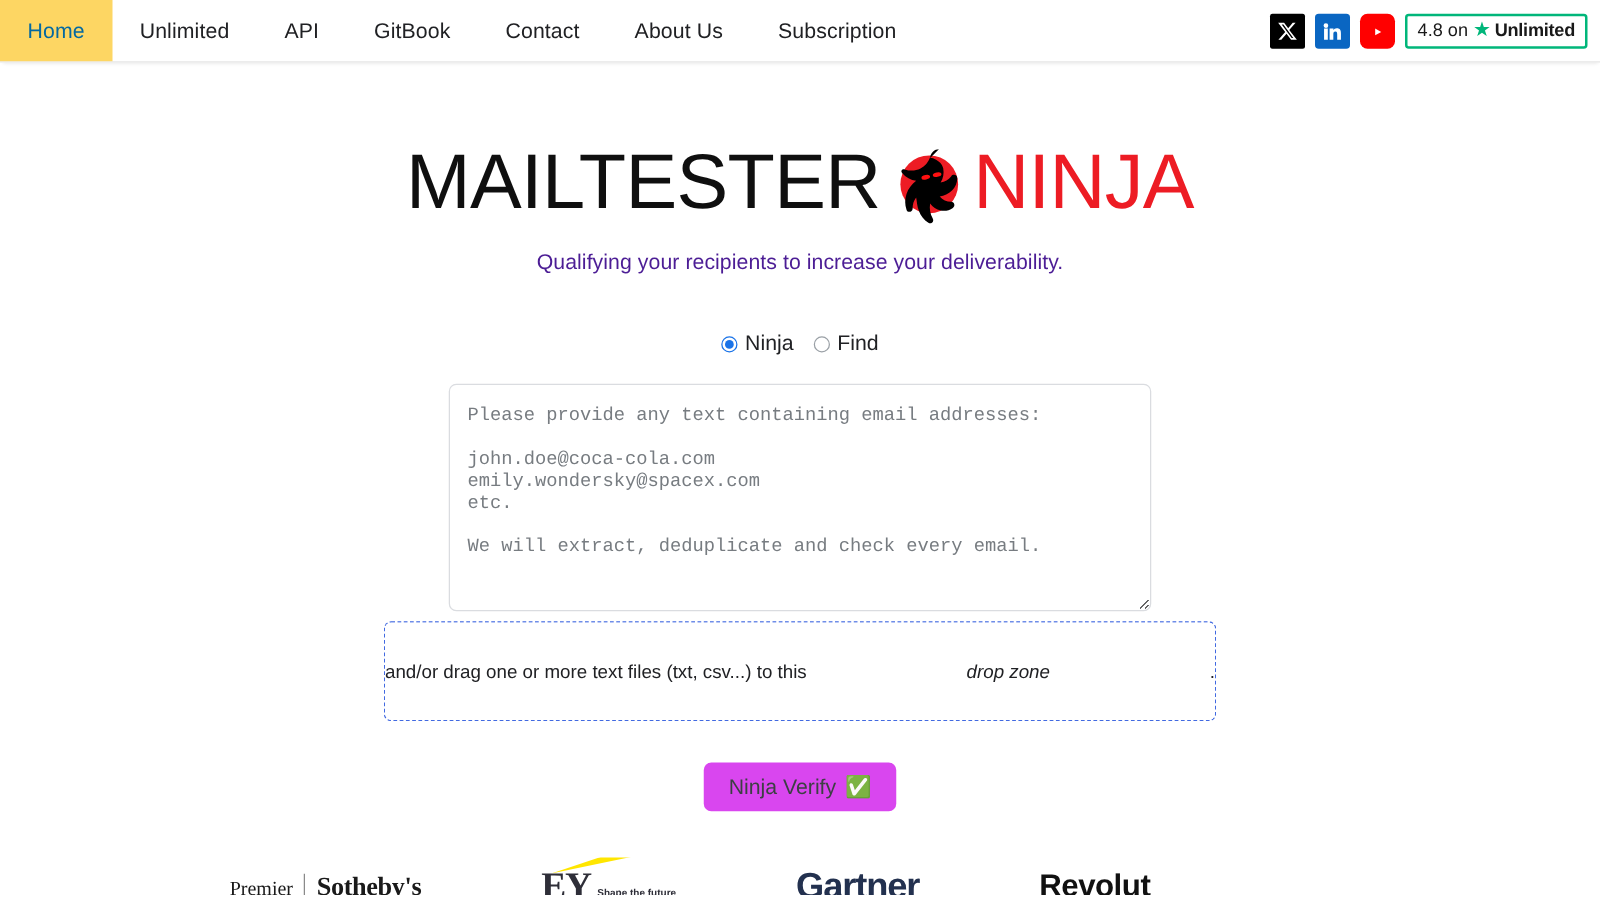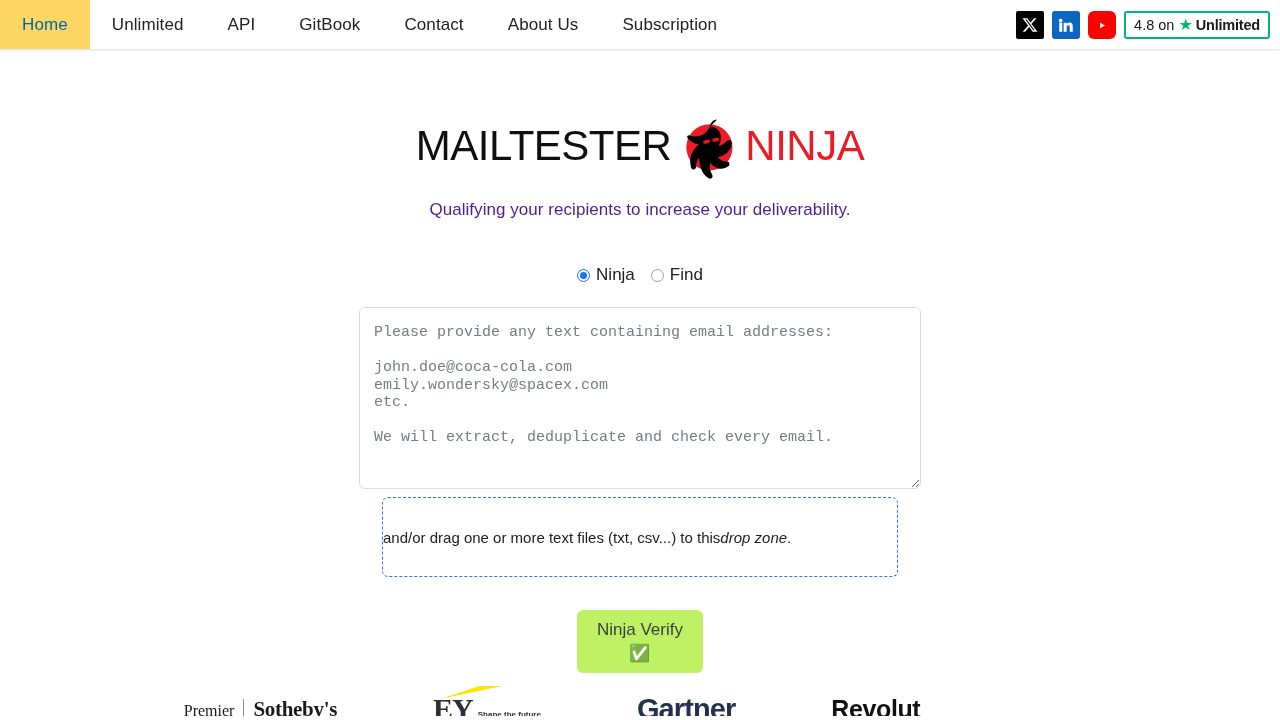--- a/index.html
+++ b/index.html
@@ -108,21 +108,21 @@
   }
 
   .logo-row {
     display: flex;
     align-items: center;
     justify-content: center;
     gap: 0;
     height: 72px;
   }
   .logo-word {
-    font-size: 42px;
+    font-size: 62px;
     font-weight: 400;
     letter-spacing: -0.5px;
     line-height: 1;
   }
   .logo-mail { color: #0f0f0f; }
   .logo-ninja { color: #ED1C24; }
   .logo-mark {
     width: 70px;
     height: 70px;
     position: relative;
@@ -188,49 +188,48 @@
     line-height: 17.5px;
     color: #3c4043;
     resize: vertical;
     outline: none;
     display: block;
   }
   .email-textarea::placeholder { color: #777c81; }
 
   .dropzone {
     margin-top: 8px;
-    width: 516px;
+    width: 666px;
     height: 80px;
     border: 1px dashed #4169E1;
     border-radius: 6px;
     background: #ffffff;
     display: flex;
     align-items: center;
-    justify-content: flex-start;
+    justify-content: space-between;
     font-size: 15px;
     color: #202124;
     cursor: pointer;
   }
   .dropzone i { font-style: italic; }
 
   .verify-btn {
     margin-top: 33px;
-    background: #bef264;
+    background: #d946ef;
     border: none;
     border-radius: 6px;
     padding: 11px 20px;
     font-family: "Liberation Sans", sans-serif;
     font-size: 17px;
     color: #3c4043;
     cursor: pointer;
     display: flex;
     align-items: center;
     gap: 7px;
     line-height: 1;
-    flex-direction: column;
   }
   .check-emoji { font-size: 17px; line-height: 1; }
 
   
   .clients {
     position: absolute;
     left: 0;
     top: 670px;
     width: 1104px;
     height: 30px;

